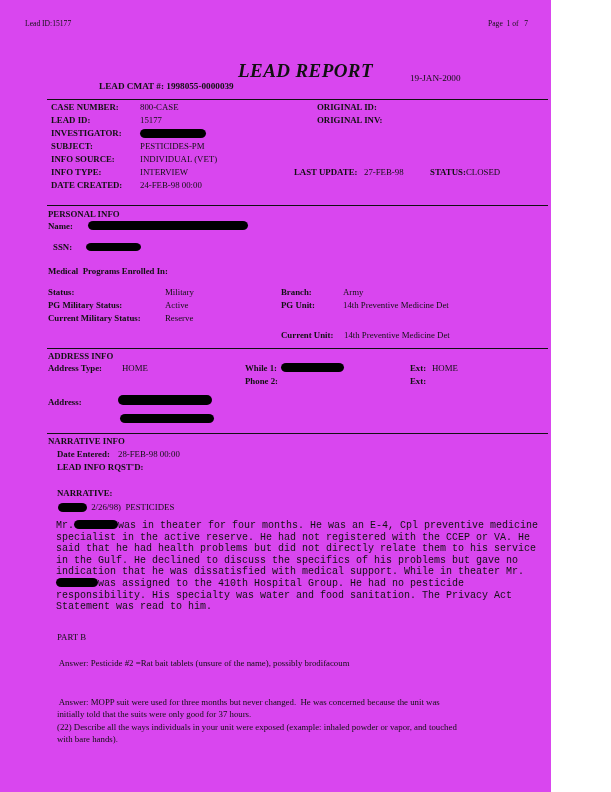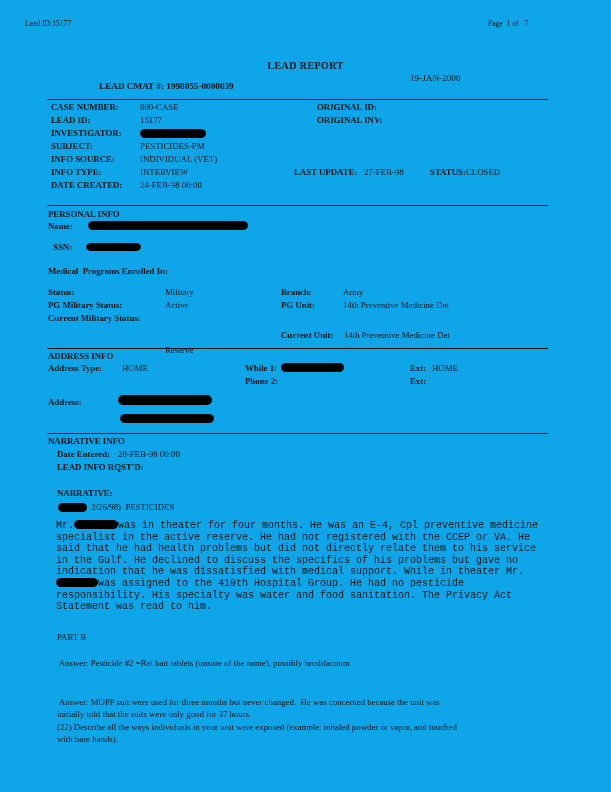--- a/index.html
+++ b/index.html
@@ -6,35 +6,35 @@
     margin: 0;
     padding: 0;
     background: #ffffff;
   }
   body {
     font-family: "Liberation Serif", "DejaVu Serif", serif;
     color: #111111;
   }
   .page {
     position: relative;
-    width: 611px;
+    width: 551px;
     height: 792px;
-    background: #0ea5e9;
+    background: #d946ef;
     overflow: hidden;
     box-sizing: border-box;
     padding-left: 12px;
   }
 
   
   .t   { position: absolute; white-space: pre; line-height: 1.12; }
   .b   { font-weight: bold; }
   .sz7 { font-size: 7.6px; }
   .sz85{ font-size: 8.8px; }
   .sz9 { font-size: 9.2px; }
-  .sz14{ font-size: 10px; }
+  .sz14{ font-size: 19px; font-style: italic; }
 
   
   .pg-header-left  { left: 25px;  top: 20px; }
   .pg-header-right { left: 488px; top: 20px; }
 
   
   .doc-title {
     left: 0; top: 60px; width: 611px;
     text-align: center;
     letter-spacing: .4px;
@@ -133,21 +133,21 @@
   <div class="t sz85" style="left:165px; top:288px;">Military</div>
   <div class="t b sz85" style="left:281px; top:288px;">Branch:</div>
   <div class="t sz85" style="left:343px; top:288px;">Army</div>
 
   <div class="t b sz85" style="left:48px; top:301px;">PG Military Status:</div>
   <div class="t sz85" style="left:165px; top:301px;">Active</div>
   <div class="t b sz85" style="left:281px; top:301px;">PG Unit:</div>
   <div class="t sz85" style="left:343px; top:301px;">14th Preventive Medicine Det</div>
 
   <div class="t b sz85" style="left:48px; top:314px;">Current Military Status:</div>
-  <div class="t sz85" style="left:165px; top:314px;margin-top:32px;">Reserve</div>
+  <div class="t sz85" style="left:165px; top:314px;">Reserve</div>
 
   <div class="t b sz85" style="left:281px; top:331px;">Current Unit:</div>
   <div class="t sz85" style="left:344px; top:331px;">14th Preventive Medicine Det</div>
 
   <div class="rule" style="top:348px;"></div>
 
   <div class="t b sz85" style="left:48px; top:352px;">ADDRESS INFO</div>
 
   <div class="t b sz85" style="left:48px; top:364px;">Address Type:</div>
   <div class="t sz85" style="left:122px; top:364px;">HOME</div>

